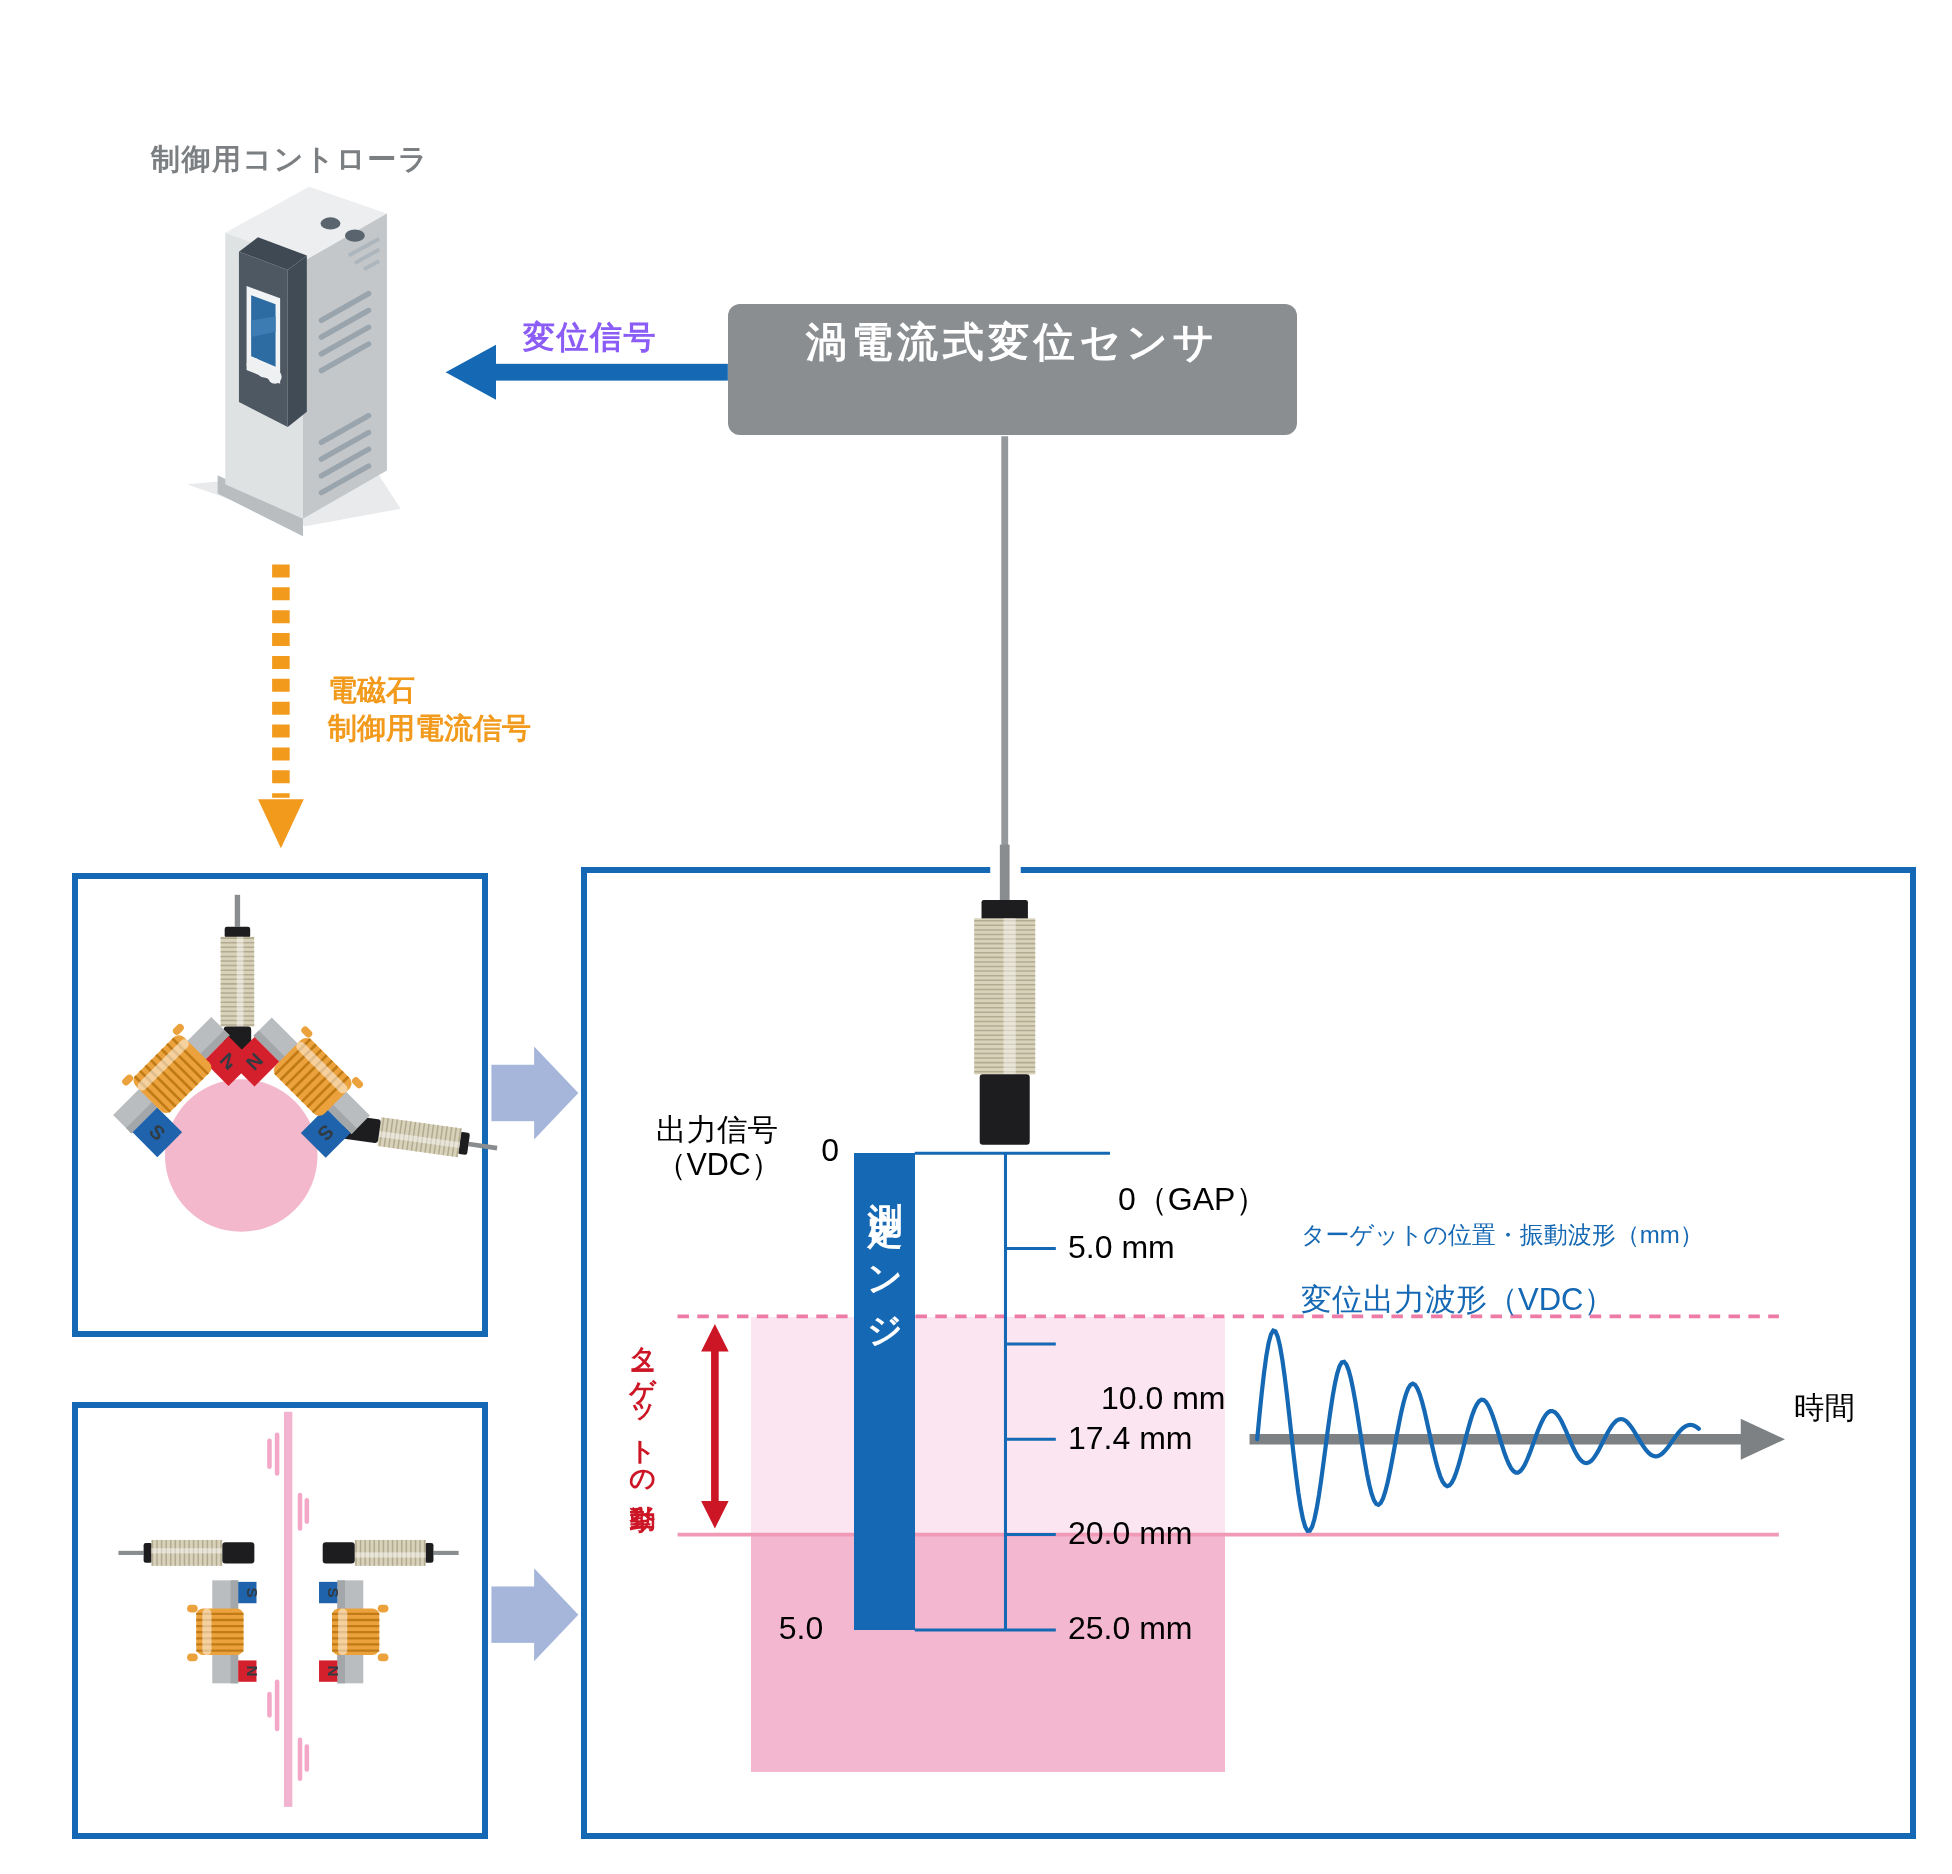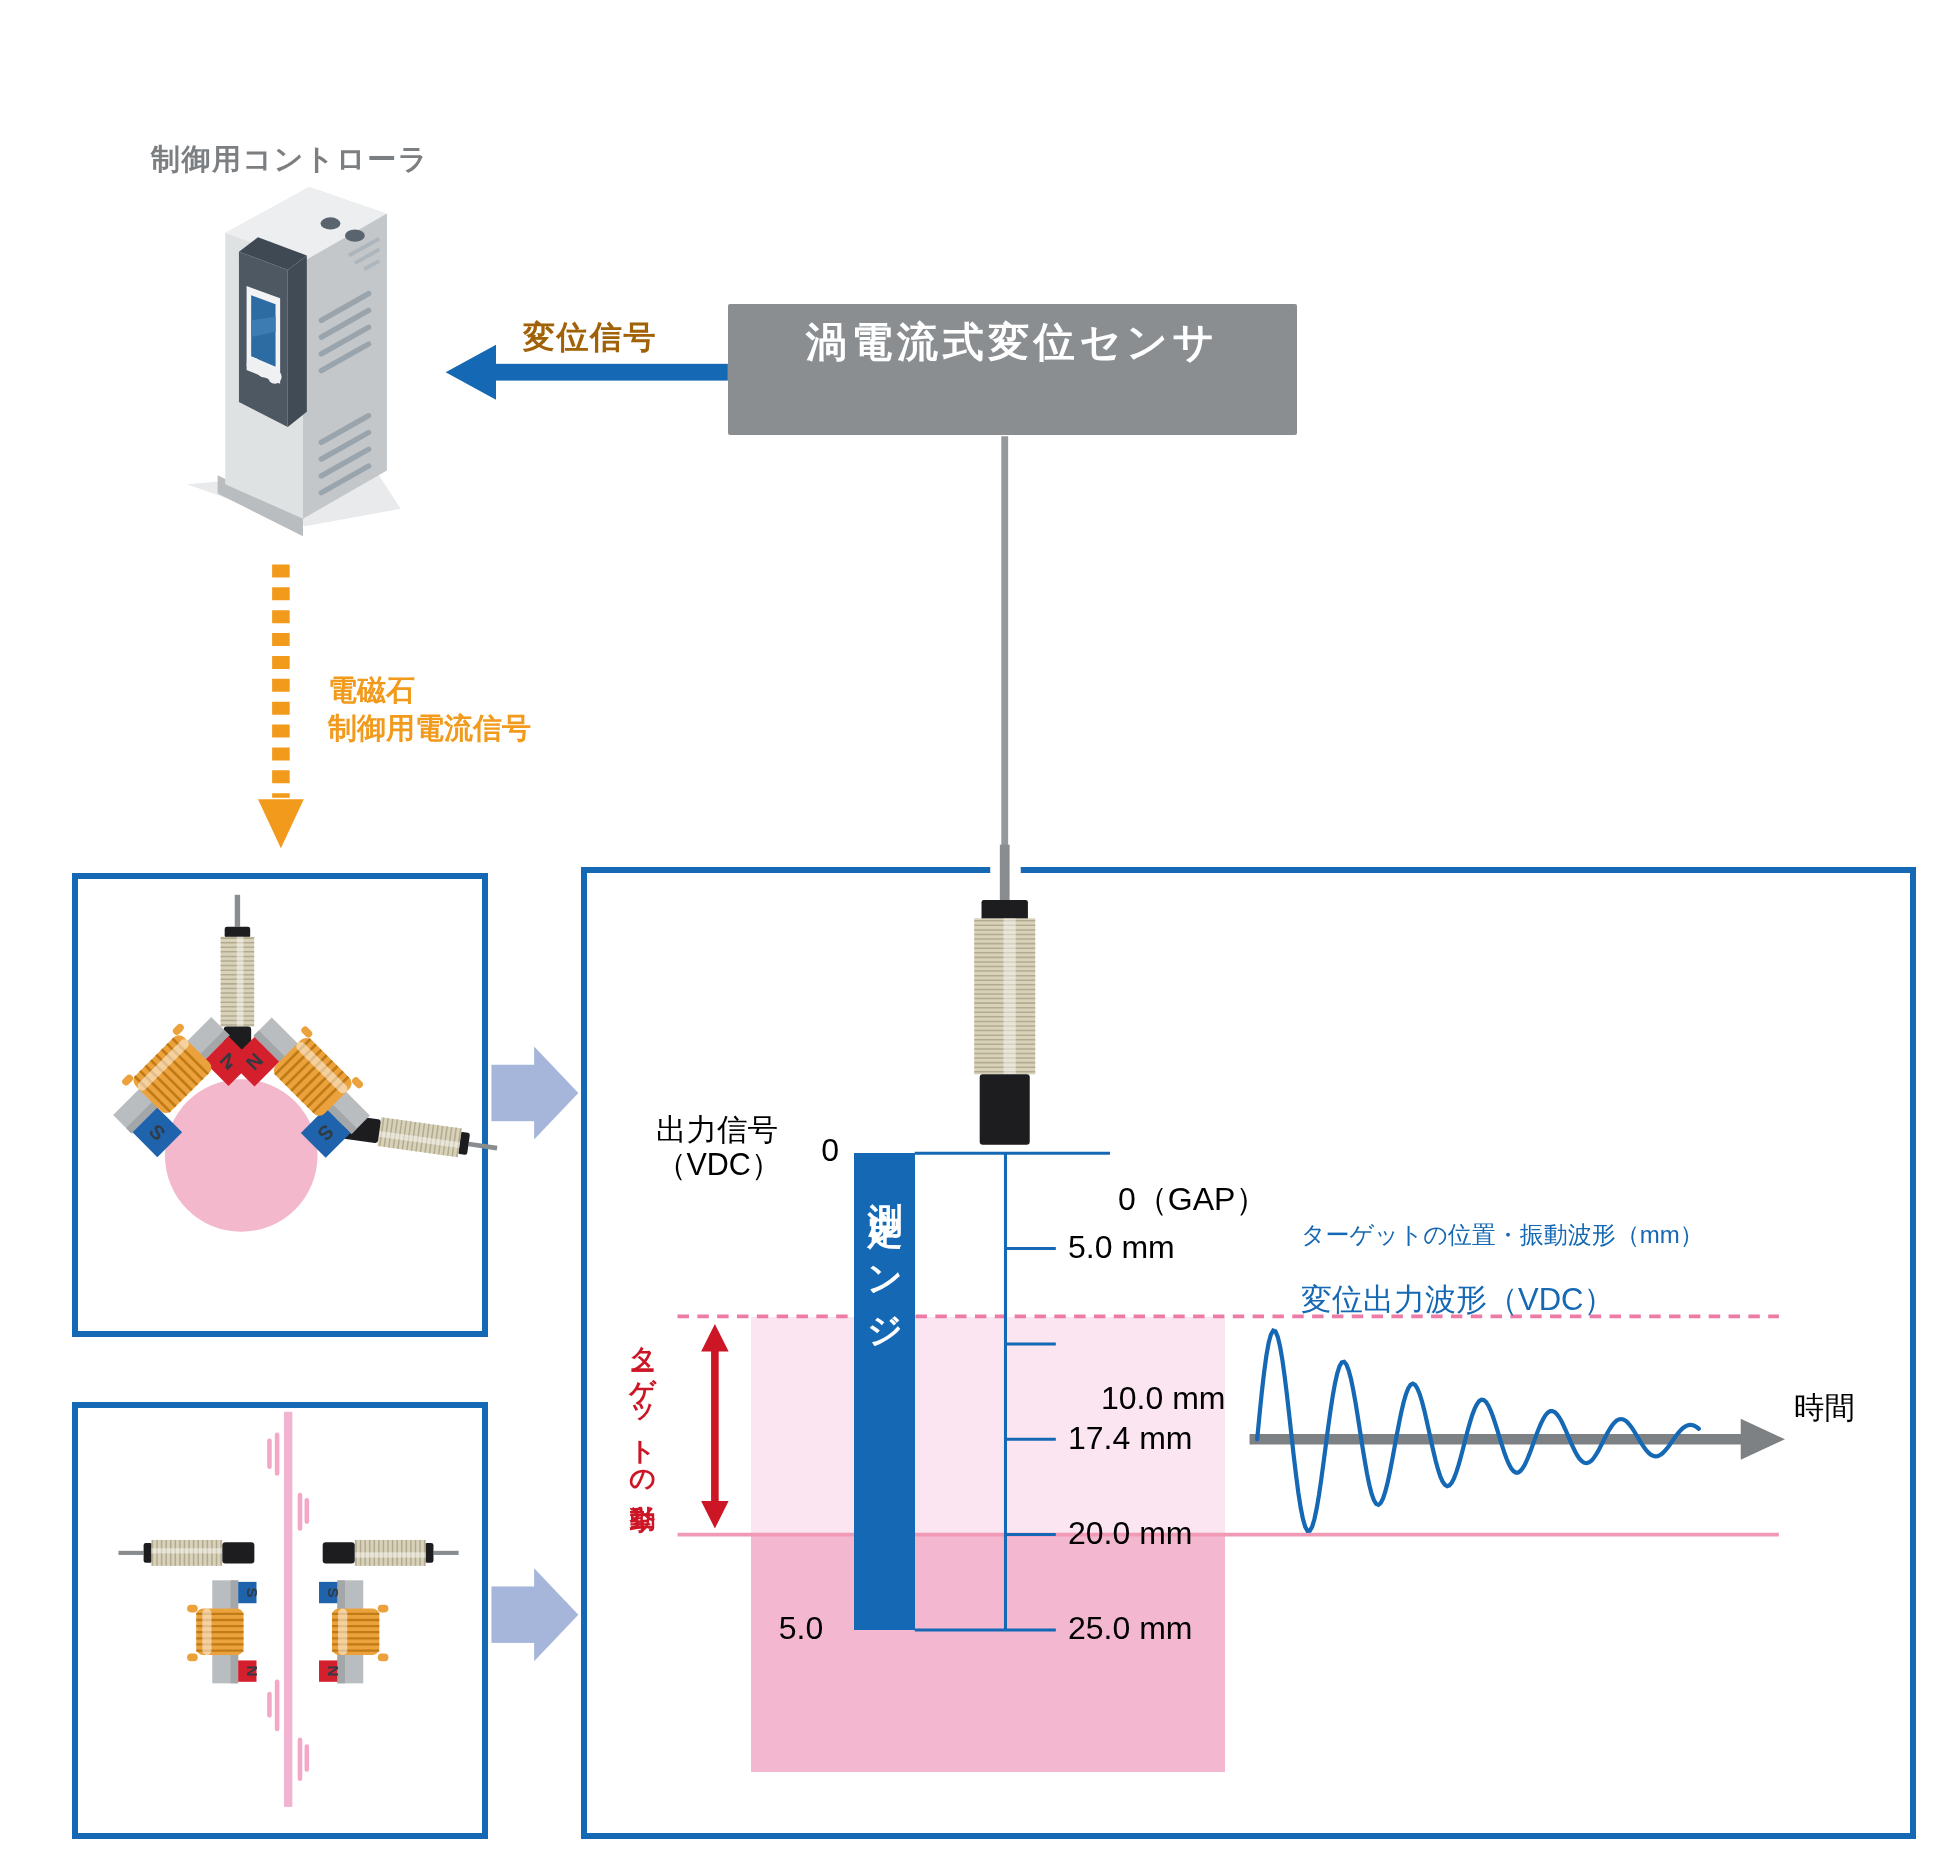--- a/index.html
+++ b/index.html
@@ -11,34 +11,34 @@
 
   
   .frame{position:absolute;border:6.9px solid #1568b3;background:transparent;}
 
   
   .pink-light{position:absolute;left:751px;top:1317px;width:474px;height:218px;background:#fbe5f0;}
   .pink-mid{position:absolute;left:751px;top:1535px;width:474px;height:237px;background:#f3b8cf;}
 
   
   .amp-box{position:absolute;left:728px;top:304px;width:569px;height:131px;background:#8a8e91;
-           border-radius:2px;color:#ffffff;text-align:center;}
+           border-radius:12px;color:#ffffff;text-align:center;}
   .amp-box .l1{margin-top:15.3px;font-size:41px;font-weight:bold;letter-spacing:4.6px;line-height:47px;}
   .amp-box .l2{font-size:41px;font-weight:bold;letter-spacing:1.5px;line-height:50px;}
 
   
   .range-bar{position:absolute;left:854px;top:1153px;width:61px;height:477px;background:#1568b3;
              display:flex;justify-content:center;}
   .range-bar span{writing-mode:vertical-rl;text-orientation:upright;color:#fff;font-size:35px;
                   font-weight:bold;letter-spacing:9.2px;padding-top:21.4px;}
 
   
   .lbl{position:absolute;white-space:nowrap;}
   .controller-lbl{left:151px;top:116px;font-size:29px;font-weight:bold;color:#7c7f82;letter-spacing:1.5px;margin-top:24px;}
-  .disp-lbl{left:523px;top:316px;font-size:32px;font-weight:bold;color:#a16207;letter-spacing:1.5px;}
+  .disp-lbl{left:523px;top:316px;font-size:32px;font-weight:bold;color:#8b5cf6;letter-spacing:1.5px;}
   .mag-lbl{left:328px;top:671px;font-size:29px;font-weight:bold;color:#f29a1c;line-height:38px;}
   .out-lbl{left:656px;top:1112px;width:168px;text-align:left;font-size:30.5px;color:#000;line-height:35px;}
   .v-top{left:763px;top:1132px;width:76px;text-align:right;font-size:32px;color:#000;}
   .v-bottom{left:763px;top:1610px;width:76px;text-align:center;font-size:32px;color:#000;}
   .gap-lbl{left:1118px;top:1178px;font-size:32px;color:#000;}
   .tick-lbl{left:1068px;font-size:32px;color:#000;}
   .behavior-lbl{left:626px;top:1326px;height:229px;color:#cc1525;font-size:26px;font-weight:bold;
                 writing-mode:vertical-rl;text-orientation:upright;letter-spacing:1.5px;}
   .wave-lbl1{left:1301px;top:1219px;font-size:24px;color:#1568b3;}
   .wave-lbl2{left:1301px;top:1279px;font-size:31px;color:#1568b3;}

